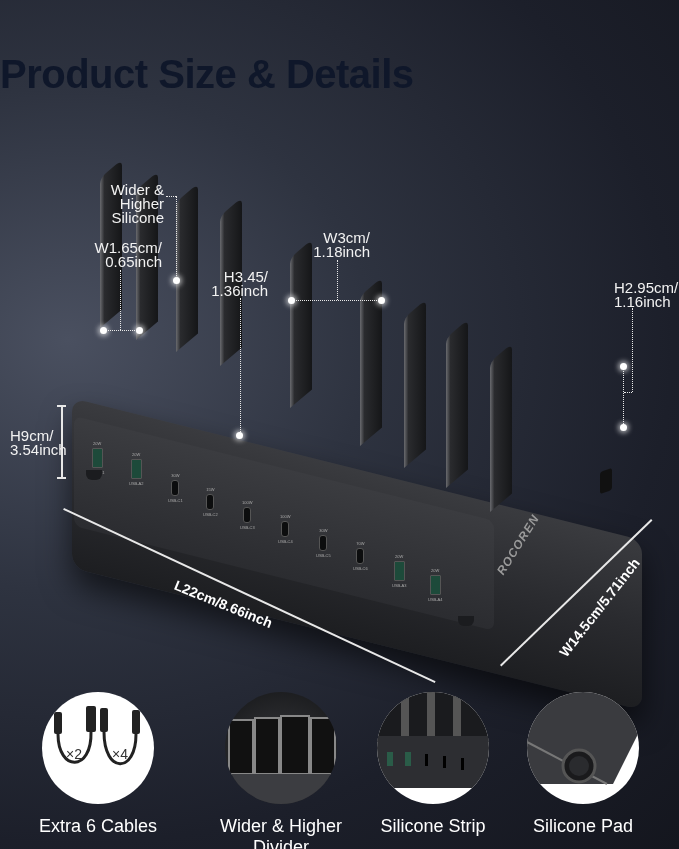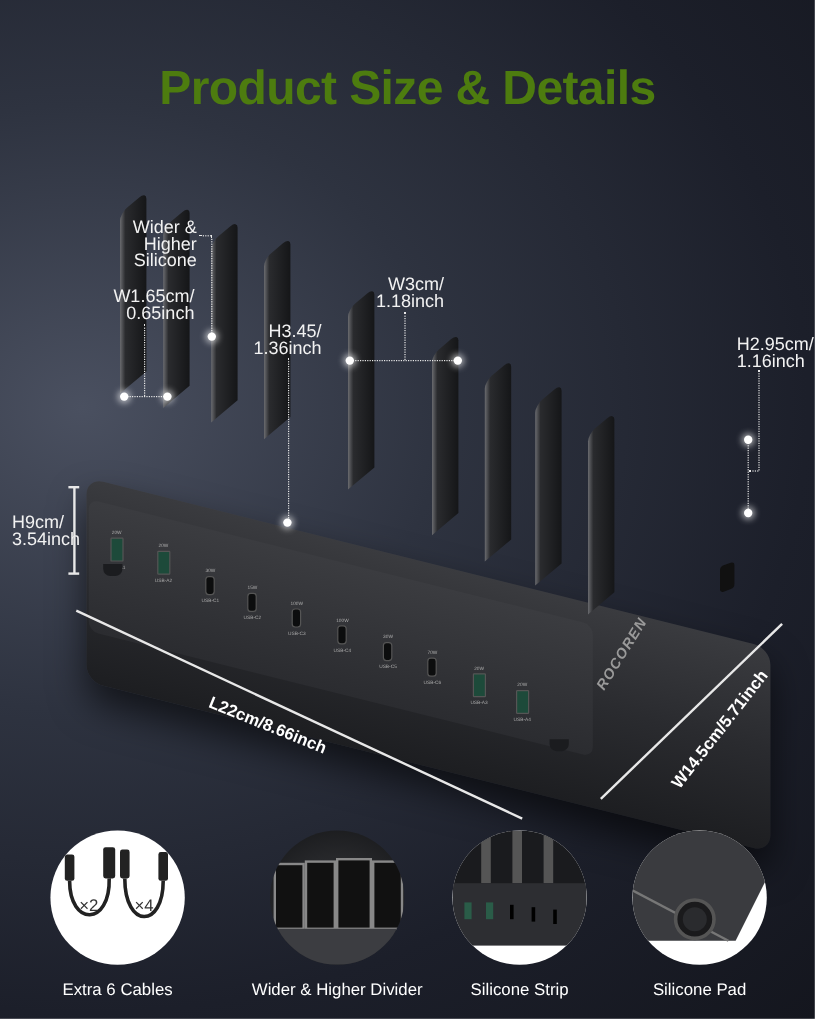--- a/index.html
+++ b/index.html
@@ -2,22 +2,22 @@
 <html><head>
 <meta charset="utf-8">
 <style>
   html, body { margin:0; padding:0; }
   body {
     width:679px; height:849px; overflow:hidden; position:relative;
     background: radial-gradient(ellipse at 10% 40%, #4a5060 0%, #2e3340 35%, #1c1f2a 70%, #14161e 100%);
     font-family: "Liberation Sans", sans-serif; color:#fff;
   }
   .title {
-    position:absolute; top:52px; left:0; width:679px; text-align:center;
-    font-size:40px; font-weight:bold; letter-spacing:-0.5px; color:#4d7c0f;
+    position:absolute; top:52px; left:0; width:679px; text-align:left;
+    font-size:40px; font-weight:bold; letter-spacing:-0.5px; color:#0f172a;
   }
   .anno {
     position:absolute; font-size:15px; font-weight:normal; line-height:14px; color:#f2f2f2;
   }
   .anno.r { text-align:right; }
   .anno.c { text-align:right; }
   .dash-v { position:absolute; border-left:1.5px dotted #e8e8e8; width:0; }
   .dash-h { position:absolute; border-top:1.5px dotted #e8e8e8; height:0; }
   .dot { position:absolute; width:7px; height:7px; border-radius:50%; background:#fff; box-shadow:0 0 5px 2px rgba(255,255,255,0.6); }
   .line { position:absolute; background:#e8e8e8; height:1.5px; transform-origin:0 0; }
@@ -48,21 +48,21 @@
   }
   .switch { position:absolute; left:600px; top:470px; width:12px; height:22px; background:#111; border-radius:3px; transform:skewY(-20deg); }
   .foot { position:absolute; width:16px; height:10px; background:#1b1c1f; border-radius:0 0 6px 6px; }
 
   
   .feature { position:absolute; top:692px; width:150px; text-align:center; }
   .circle {
     width:112px; height:112px; border-radius:50%; margin:0 auto; overflow:hidden; position:relative;
     background:#fff;
   }
-  .feature-label { margin-top:12px; font-size:14px; color:#fff; }
+  .feature-label { margin-top:12px; font-size:18px; color:#fff; }
 </style>
 </head>
 <body>
 
 <div class="title">Product Size &amp; Details</div>
 
 <div>
   <div class="base"></div>
   <div class="base-front"></div>
 

